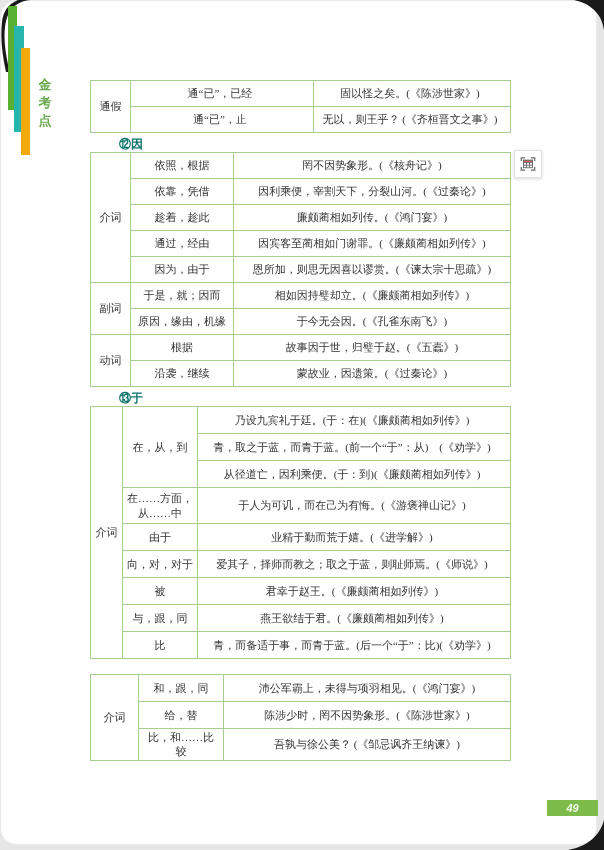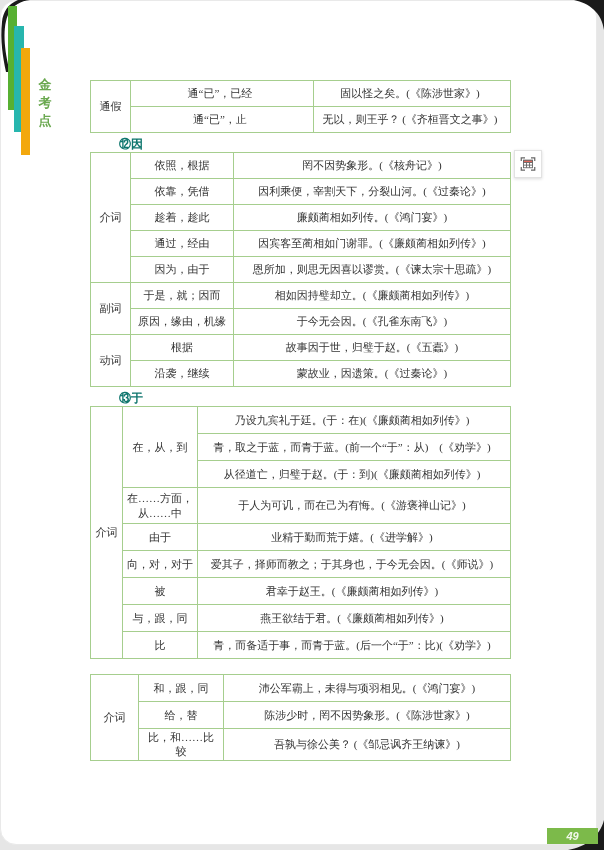--- a/index.html
+++ b/index.html
@@ -31,21 +31,21 @@
   .heading{position:absolute;left:99px;z-index:3;font-size:12px;font-weight:700;color:#0f766e;margin-left:20px;}
   #h12{top:136px;} #h13{top:390px;} #h14{top:681px;}
   
   .capture-btn{position:absolute;left:514px;top:150px;width:26px;height:26px;z-index:4;
                background:#fff;border:1px solid #e2e2e2;box-shadow:0 1px 3px rgba(0,0,0,.15);
                display:flex;align-items:center;justify-content:center;cursor:pointer;}
   
   .page-badge{position:absolute;left:547px;top:800px;width:51px;height:16px;z-index:3;
               background:#7cba4a;color:#f2f8ec;font-size:11px;font-weight:bold;font-style:italic;
               font-family:"Liberation Sans","DejaVu Sans",sans-serif;
-              display:flex;align-items:center;justify-content:center;margin-top:28px;}
+              display:flex;align-items:center;justify-content:center;}
 </style>
 </head>
 <body>
 
 <div class="canvas">
 
   <div class="page"></div>
 
   <svg class="curl curl-tl" width="36" height="74">
     <path d="M10,72 C4,50 2,26 9,13 C13,5 21,1 30,0 L18,0 C8,4 3,12 2,22 C0,40 3,58 6,72 Z" fill="#1a1a1a"></path>
@@ -141,33 +141,33 @@
     <tbody>
         <tr>
       <td rowspan="9">介词</td>
       <td rowspan="3">在，从，到</td>
       <td class="left">乃设九宾礼于廷。(于：在)(《廉颇蔺相如列传》)</td>
     </tr>
     <tr>
       <td class="left">青，取之于蓝，而青于蓝。(前一个“于”：从)　(《劝学》)</td>
     </tr>
     <tr>
-      <td class="left">从径道亡，归璧于赵。(于：到)(《廉颇蔺相如列传》)</td>
+      <td class="left">从径道亡，因利乘便。(于：到)(《廉颇蔺相如列传》)</td>
     </tr>
     <tr class="tall">
       <td>在……方面，从……中</td>
       <td class="left">于人为可讥，而在己为有悔。(《游褒禅山记》)</td>
     </tr>
     <tr>
       <td>由于</td>
       <td class="left">业精于勤而荒于嬉。(《进学解》)</td>
     </tr>
     <tr>
       <td>向，对，对于</td>
-      <td class="left">爱其子，择师而教之；于其身也，于今无会因。(《师说》)</td>
+      <td class="left">爱其子，择师而教之；取之于蓝，则耻师焉。(《师说》)</td>
     </tr>
     <tr>
       <td>被</td>
       <td class="left">君幸于赵王。(《廉颇蔺相如列传》)</td>
     </tr>
     <tr>
       <td>与，跟，同</td>
       <td class="left">燕王欲结于君。(《廉颇蔺相如列传》)</td>
     </tr>
     <tr>

